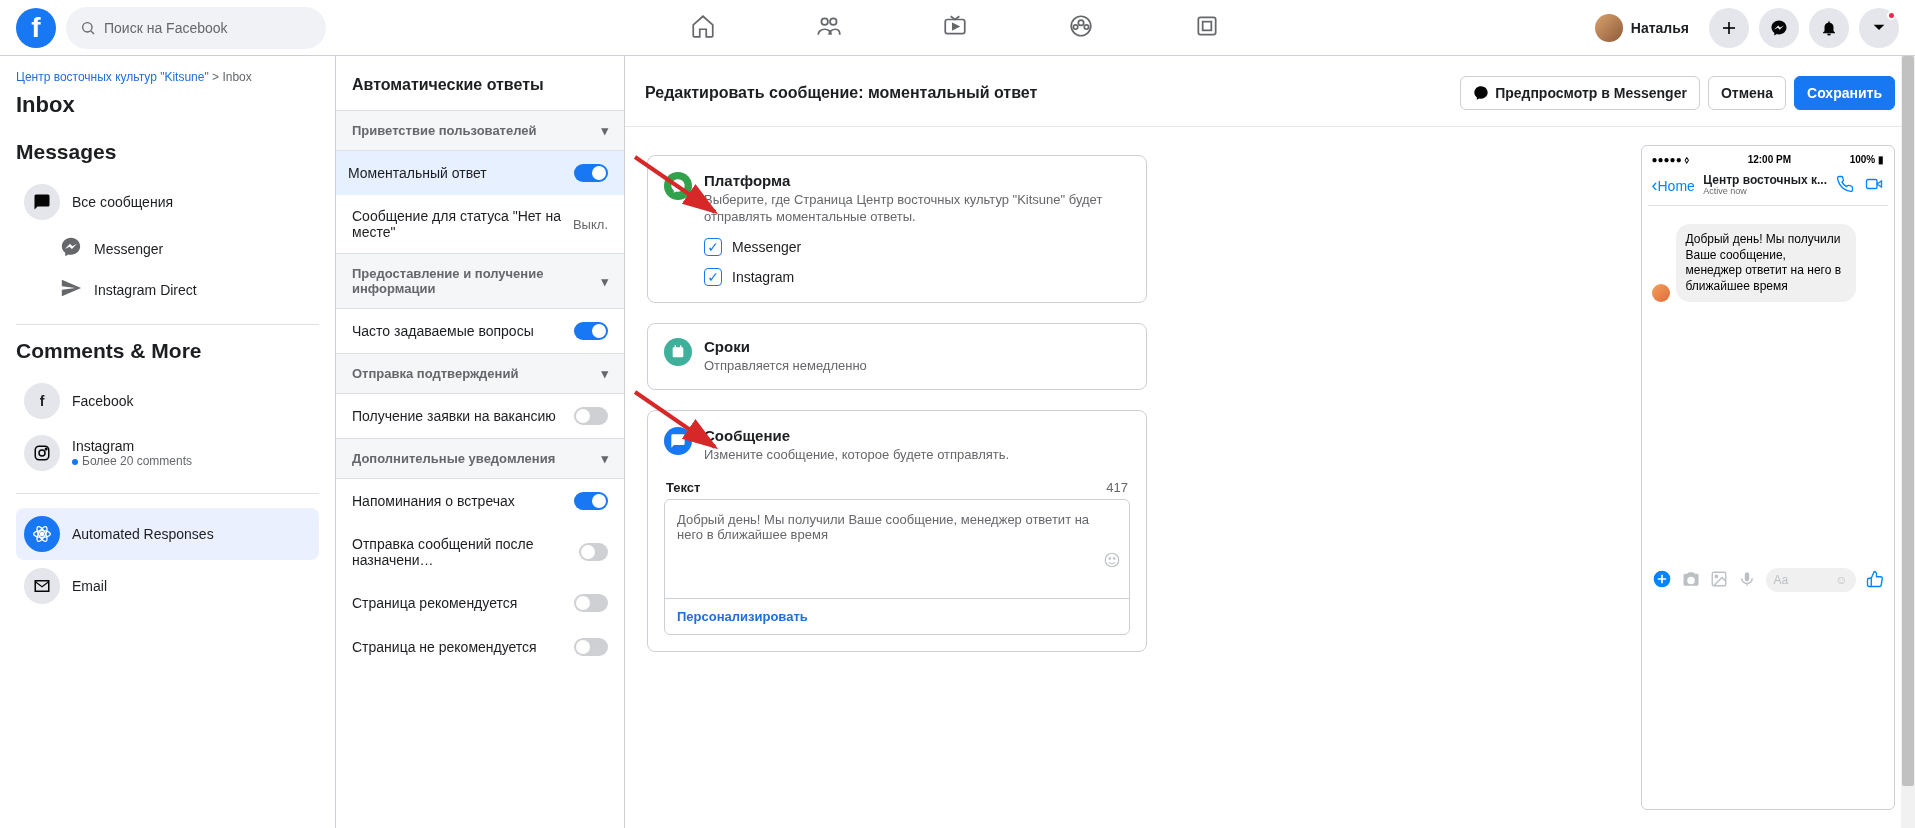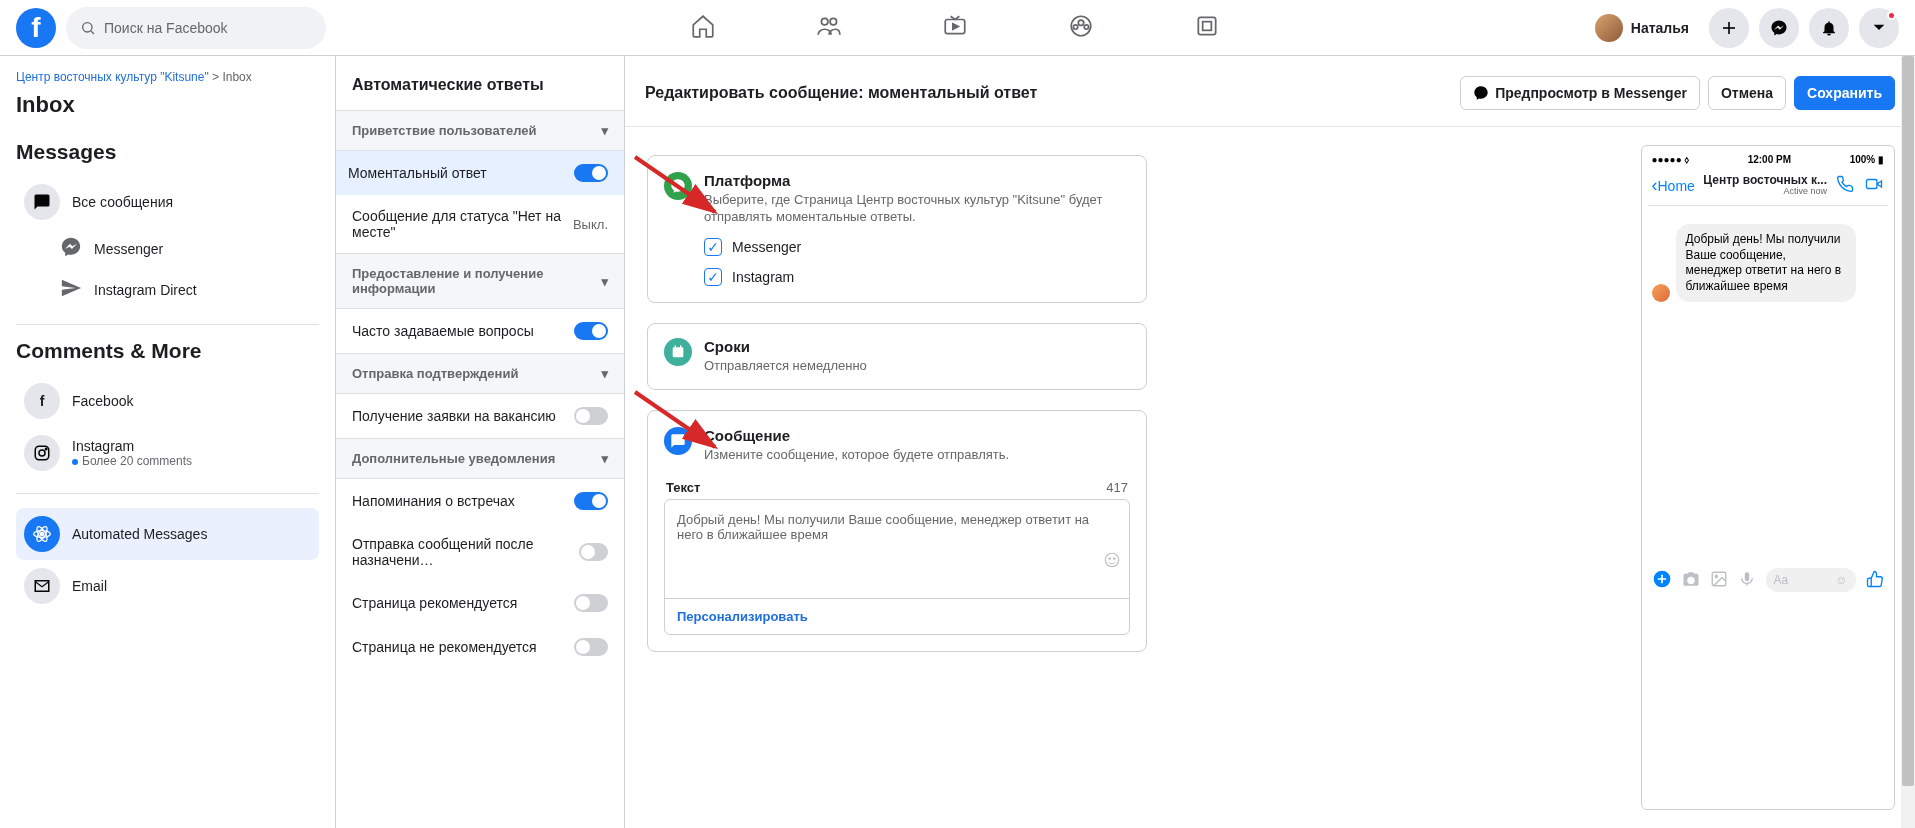--- a/index.html
+++ b/index.html
@@ -64,21 +64,21 @@
 .ed-box{ border:1px solid #ccd0d5; border-radius:6px; }
 .ed-t{ padding:12px; min-height:80px; color:#65676b; font-size:13px; position:relative;}
 .ed-emoji{position:absolute; right:8px; bottom:8px; color:#bcc0c4;}
 .ed-f{ border-top:1px solid #ccd0d5; padding:10px 12px; color:#216fdb; font-weight:600; font-size:13px; cursor:pointer;margin-top:18px;}
 
 .preview-col { width:295px; padding:18px 12px; display:flex; justify-content:center;}
 .phone { width:254px; border:1px solid #ccd0d5; border-radius:6px; padding:6px; background:#fff;}
 .p-sb{ display:flex; justify-content:space-between; font-size:10px; font-weight:700; color:#000; padding:2px 4px;}
 .p-hd{ display:flex; align-items:center; justify-content:space-between; padding:6px 4px 8px; border-bottom:0.5px solid #e0e0e0;}
 .p-back{ color:#0084ff; font-size:14px; font-weight:500; display:flex; align-items:center;}
-.p-title{ text-align:right; font-size:12px; font-weight:600; line-height:1.1;}
+.p-title{ text-align:left; font-size:12px; font-weight:600; line-height:1.1;}
 .p-title .sub{font-size:9px; font-weight:400; color:#65676b;}
 .p-acts{ display:flex; gap:10px; color:#0084ff;}
 .bubble-row{ display:flex; gap:6px; margin-top:18px; padding:0 4px;}
 .bub-av{ width:18px; height:18px; border-radius:50%; background:linear-gradient(135deg,#f5a05a,#e06b3c); align-self:flex-end; flex-shrink:0;}
 .bubble{ background:#f1f0f0; border-radius:14px; padding:8px 10px; font-size:12px; color:#000; max-width:180px; line-height:1.3;}
 .spacer{ height:260px;}
 .p-ft{ display:flex; align-items:center; gap:10px; padding:6px 4px; color:#0084ff;}
 .p-inp{ flex:1; background:#f1f0f0; border-radius:14px; height:24px; color:#bcc0c4; font-size:12px; display:flex; align-items:center; padding:0 8px; justify-content:space-between;}
 
 .arrow{ position:absolute; pointer-events:none; }
@@ -209,21 +209,21 @@
   <hr class="div">
   <div class="side-row selected">
     <div class="side-ic blue">
           <svg width="20" height="20" viewBox="0 0 24 24" fill="none" stroke="#fff" stroke-width="1.6">
             <circle cx="12" cy="12" r="2" fill="#fff"></circle>
             <ellipse cx="12" cy="12" rx="10" ry="4"></ellipse>
             <ellipse cx="12" cy="12" rx="10" ry="4" transform="rotate(60 12 12)"></ellipse>
             <ellipse cx="12" cy="12" rx="10" ry="4" transform="rotate(-60 12 12)"></ellipse>
           </svg>
         </div>
-    <span>Automated Messages</span>
+    <span>Automated Responses</span>
   </div>
   <div class="side-row">
     <div class="side-ic">
           <svg width="18" height="18" viewBox="0 0 24 24" fill="#050505">
             <path d="M2 4h20v16H2z" fill="none" stroke="#050505" stroke-width="0"></path>
             <path d="M22 4H2v16h20V4zm-2 2l-8 6-8-6h16zm0 12H4V8l8 6 8-6v10z"></path>
           </svg>
         </div>
     <span>Email</span>
   </div>

